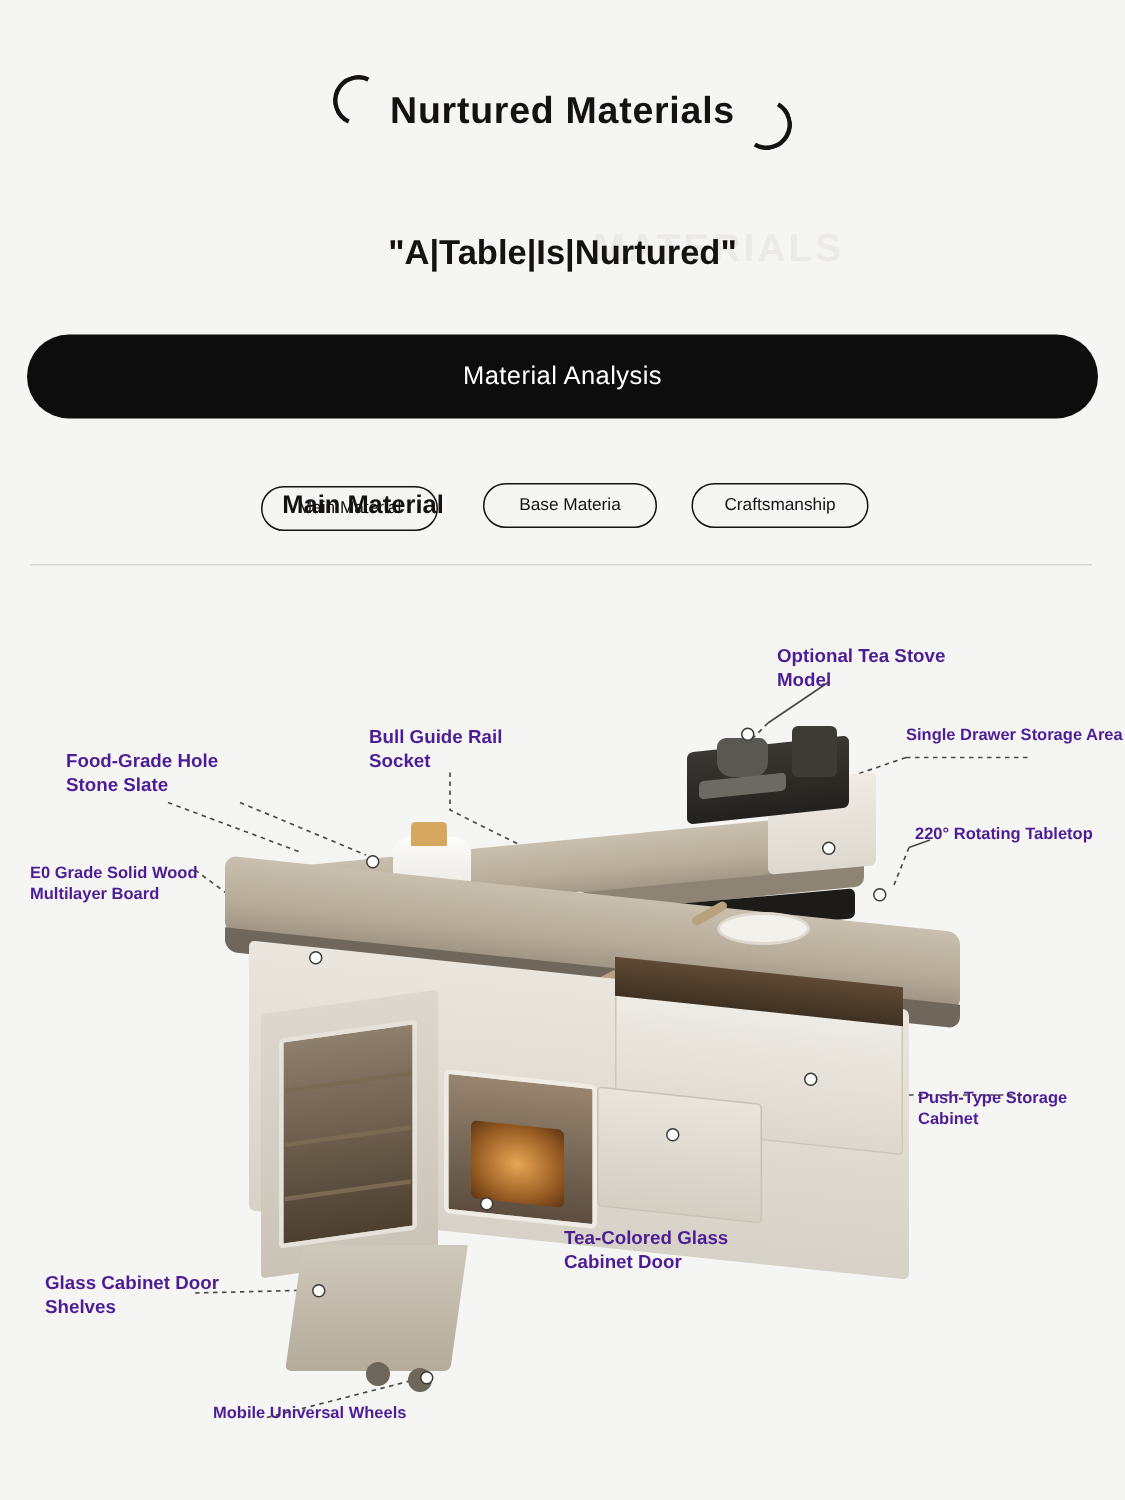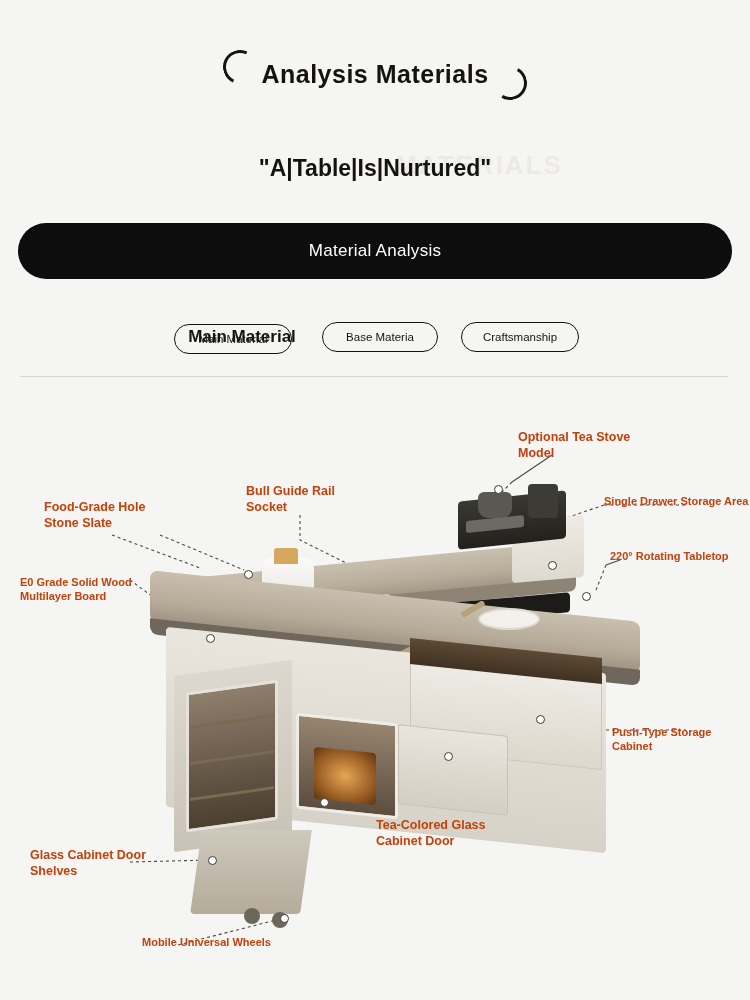--- a/index.html
+++ b/index.html
@@ -126,21 +126,21 @@
     position: absolute;
     top: 400px; left: 0;
     width: 750px; height: 600px;
   }
 
   
   .lbl {
     position: absolute;
     font-size: 11px;
     line-height: 1.25;
-    color: #c2410c;
+    color: #4c1d95;
     white-space: pre-line;
     font-weight: 600;
   }
   .lbl.big { font-size: 12.5px; font-weight: bold; }
 
   .dot {
     position: absolute;
     width: 9px; height: 9px;
     border-radius: 50%;
     background: #fff;
@@ -155,21 +155,21 @@
   }
 </style>
 </head>
 <body>
 
 <div class="page">
 
   <div class="header-title-wrap">
     <div class="header-title">
       <span class="arc arc-left"></span>
-      <span>Analysis Materials</span>
+      <span>Nurtured Materials</span>
       <span class="arc arc-right"></span>
     </div>
   </div>
 
   <div class="subtitle-ghost">MATERIALS</div>
   <div class="subtitle">"A|Table|Is|Nurtured"</div>
 
   <div class="banner">
     <span>Material Analysis</span>
   </div>
@@ -282,21 +282,21 @@
     <div class="dot" style="left:244px;top:170px;"></div>
     <div class="dot" style="left:206px;top:234px;"></div>
     <div class="dot" style="left:536px;top:315px;"></div>
     <div class="dot" style="left:444px;top:352px;"></div>
     <div class="dot" style="left:320px;top:398px;"></div>
     <div class="dot" style="left:208px;top:456px;"></div>
     <div class="dot" style="left:280px;top:514px;"></div>
 
     <div class="lbl big" style="left:518px;top:30px;">Optional Tea Stove
 Model</div>
-    <div class="lbl" style="left:604px;top:95px;">Single Drawer Storage Area</div>
+    <div class="lbl" style="left:604px;top:84px;">Single Drawer Storage Area</div>
     <div class="lbl big" style="left:246px;top:84px;">Bull Guide Rail
 Socket</div>
     <div class="lbl big" style="left:44px;top:100px;">Food-Grade Hole
 Stone Slate</div>
     <div class="lbl" style="left:610px;top:150px;">220° Rotating Tabletop</div>
     <div class="lbl" style="left:20px;top:176px;">E0 Grade Solid Wood
 Multilayer Board</div>
     <div class="lbl" style="left:612px;top:326px;">Push-Type Storage
 Cabinet</div>
     <div class="lbl big" style="left:376px;top:418px;">Tea-Colored Glass

